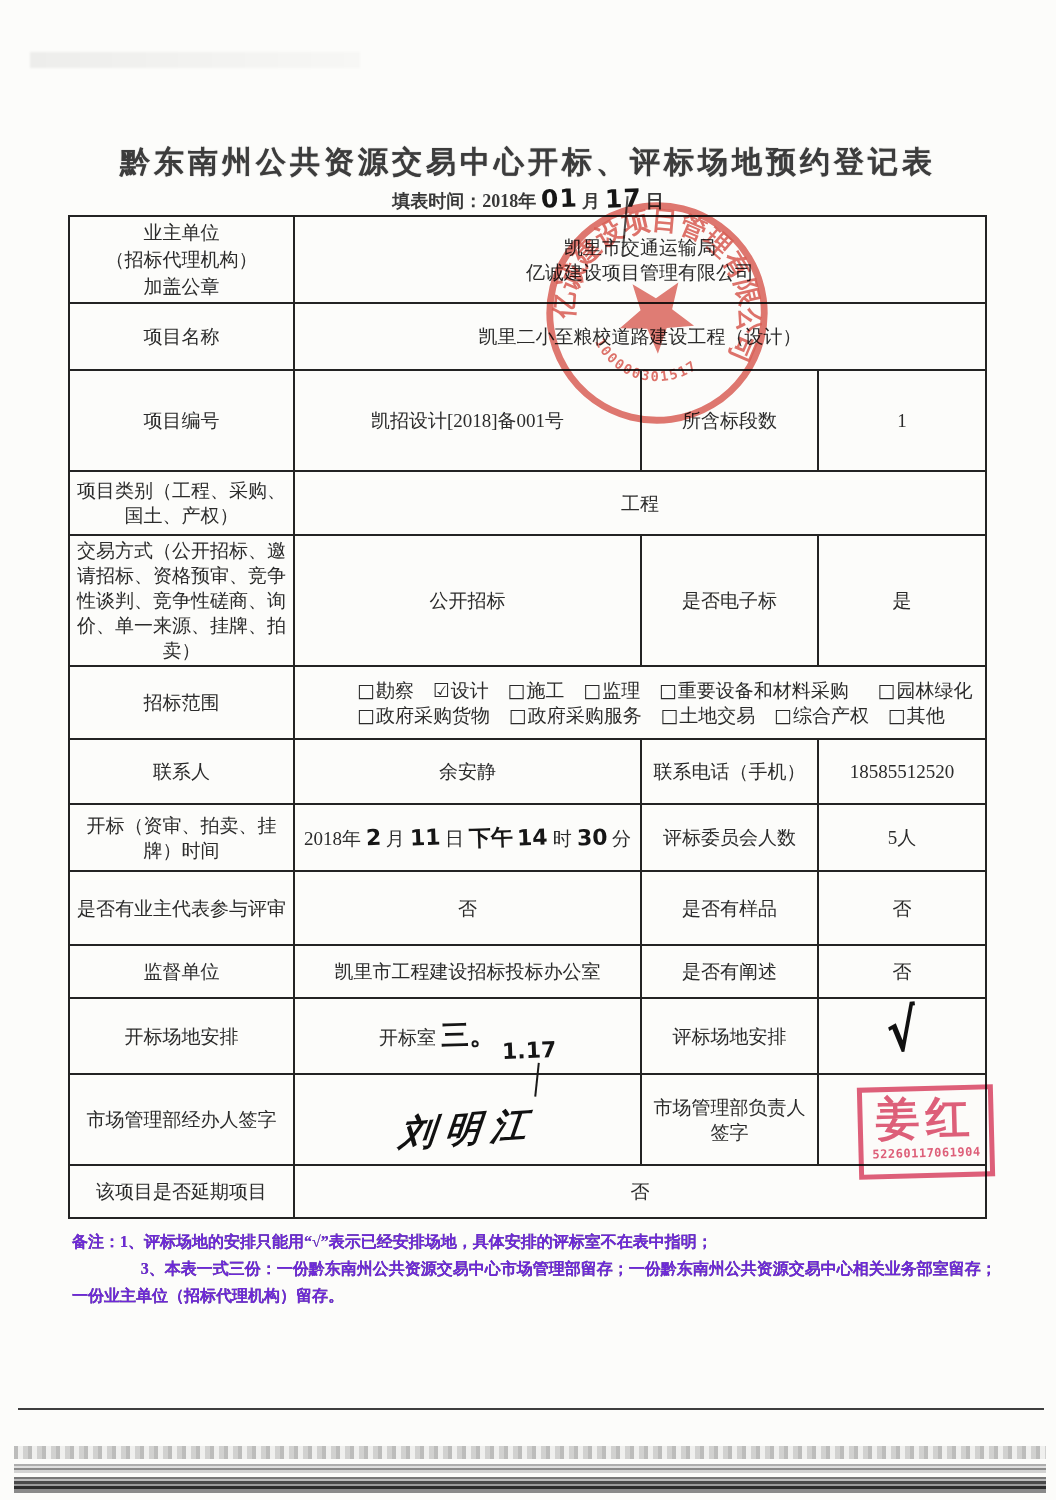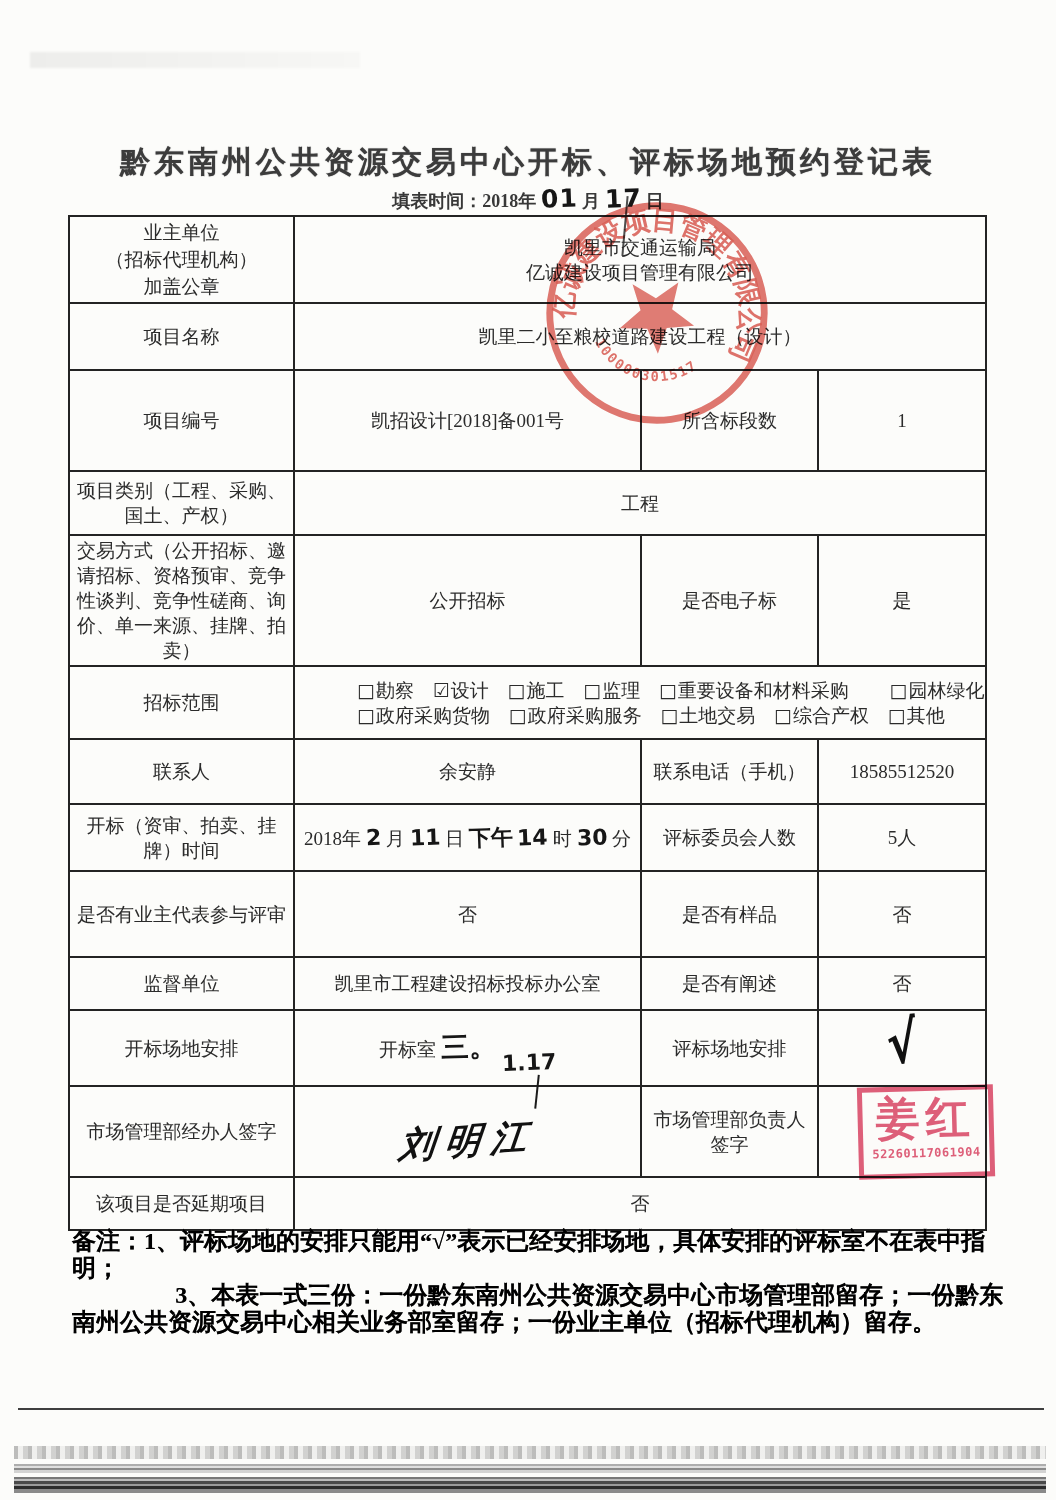--- a/index.html
+++ b/index.html
@@ -32,22 +32,22 @@
   .stamp-round{position:absolute;left:540px;top:196px;width:234px;height:234px;
                mix-blend-mode:multiply;opacity:.88;transform:rotate(14deg);}
   .stamp-square{position:absolute;left:858px;top:1086px;width:126px;height:82px;
                 border:5px solid #de5270;transform:rotate(-1.5deg);mix-blend-mode:multiply;
                 text-align:center;color:#de5270;opacity:.92;background:rgba(255,240,243,.15);}
   .stamp-square .nm{font-size:44px;font-weight:700;letter-spacing:6px;line-height:56px;
                     font-family:"Liberation Serif",serif;}
   .stamp-square .num{font-size:12px;letter-spacing:.5px;line-height:12px;font-weight:700;
                      font-family:"DejaVu Sans Mono",monospace;}
   
-  .notes{position:absolute;left:72px;top:1228px;width:935px;font-size:24px;line-height:27px;
-         font-weight:600;color:#000000;}
+  .notes{position:absolute;left:72px;top:1228px;width:935px;font-size:16px;line-height:27px;
+         font-weight:600;color:#6d28d9;}
   .notes p{margin:0;}
   .notes p.ind{text-indent:4.3em;}
   
   .smudge-top{position:absolute;left:30px;top:52px;width:330px;height:16px;
               background:linear-gradient(90deg,rgba(0,0,0,.06),rgba(0,0,0,.02));filter:blur(1px);}
   .art-line{position:absolute;left:18px;right:12px;top:1408px;height:2px;background:#3f3f3f;}
   .art-b1{position:absolute;left:14px;right:10px;top:1446px;height:13px;
           background:repeating-linear-gradient(90deg,rgba(70,70,70,.35) 0 4px,rgba(190,190,190,.2) 4px 9px,rgba(110,110,110,.3) 9px 14px);}
   .art-b2{position:absolute;left:14px;right:10px;top:1464px;height:9px;
           background:linear-gradient(180deg,#9a9a9a 0 2px,#d8d8d8 2px 4px,#6f6f6f 4px 6px,#c9c9c9 6px 9px);opacity:.8;}
@@ -127,21 +127,21 @@
 
     <tr style="height:73px">
       <td>招标范围</td>
       <td colspan="3">
         <div class="cbline">
           <span class="cb"><span class="box">□</span><span>勘察</span></span>
           <span class="cb"><span class="box">☑</span><span>设计</span></span>
           <span class="cb"><span class="box">□</span><span>施工</span></span>
           <span class="cb"><span class="box">□</span><span>监理</span></span>
           <span class="cb"><span class="box">□</span><span>重要设备和材料采购</span></span>
-          <span class="cb" style="margin-left:22px"><span class="box">□</span><span>园林绿化</span></span>
+          <span class="cb" style="margin-left:10px"><span class="box">□</span><span>园林绿化</span></span>
         </div>
         <div class="cbline">
           <span class="cb"><span class="box">□</span><span>政府采购货物</span></span>
           <span class="cb"><span class="box">□</span><span>政府采购服务</span></span>
           <span class="cb"><span class="box">□</span><span>土地交易</span></span>
           <span class="cb"><span class="box">□</span><span>综合产权</span></span>
           <span class="cb"><span class="box">□</span><span>其他</span></span>
         </div>
       </td>
     </tr>
@@ -164,21 +164,21 @@
         <span class="hw hw-small">下午</span>
         <span class="hw hw-small">14</span>
         <span>时</span>
         <span class="hw hw-small">30</span>
         <span>分</span>
       </td>
       <td>评标委员会人数</td>
       <td>5人</td>
     </tr>
 
-    <tr style="height:86px">
+    <tr style="height:74px">
       <td>是否有业主代表参与评审</td>
       <td>否</td>
       <td>是否有样品</td>
       <td>否</td>
     </tr>
 
     <tr style="height:53px">
       <td>监督单位</td>
       <td>凯里市工程建设招标投标办公室</td>
       <td>是否有阐述</td>

